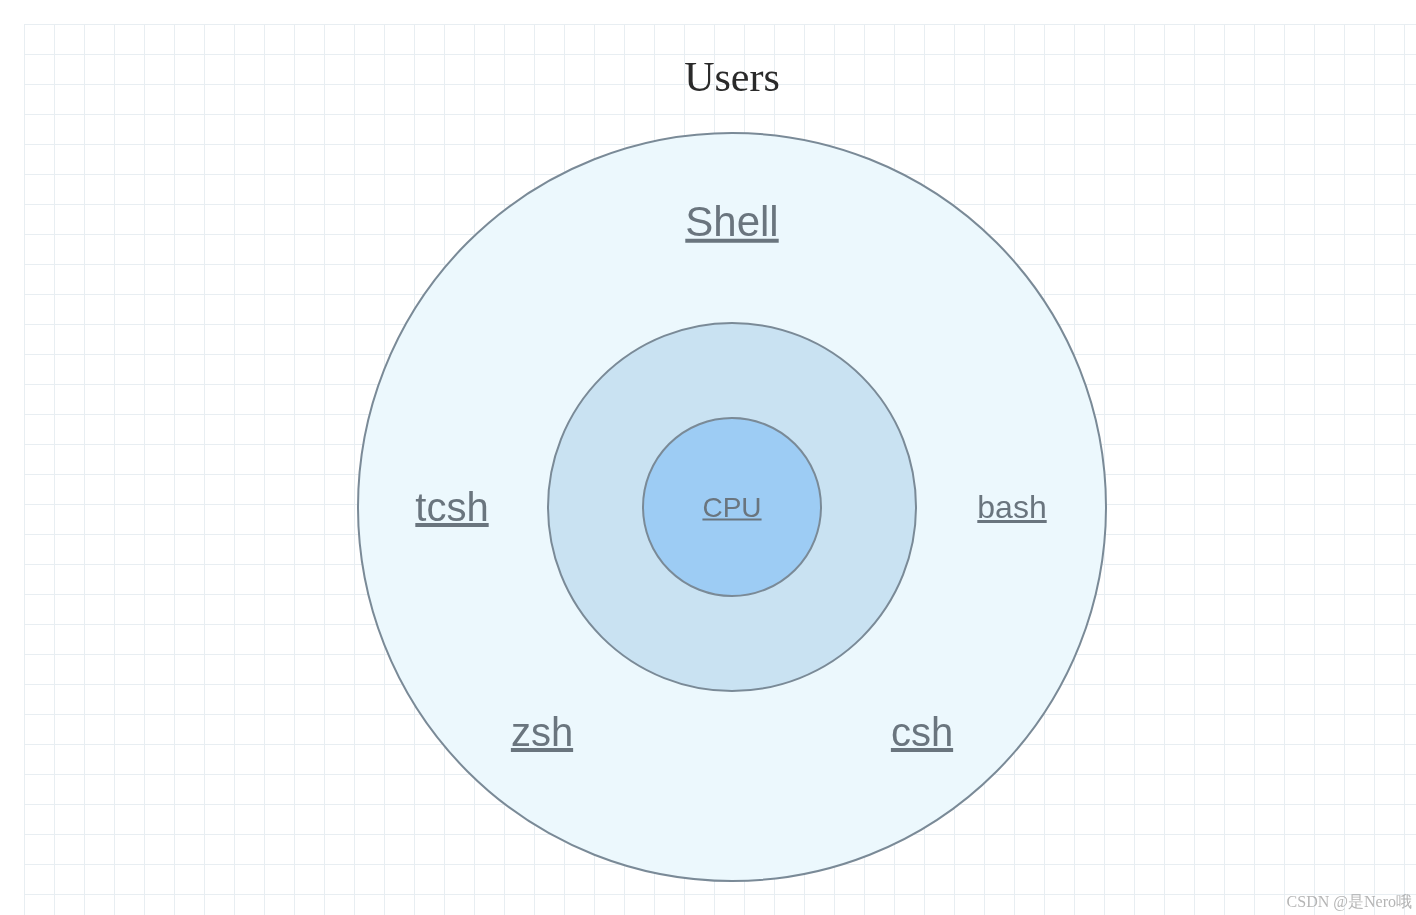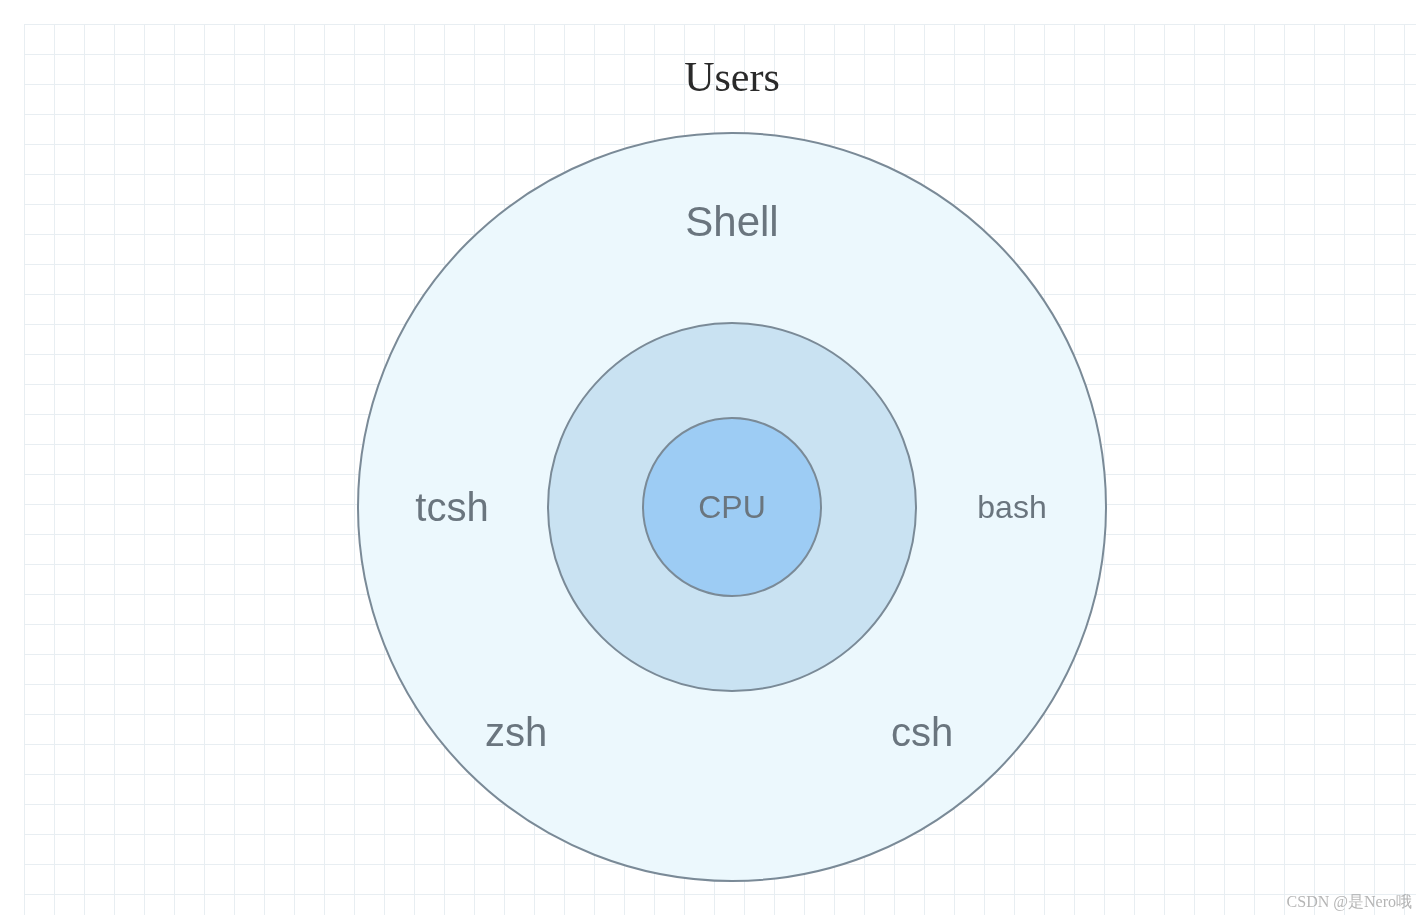--- a/index.html
+++ b/index.html
@@ -42,36 +42,37 @@
       background: #9dccf4;
       left: 700px; top: 475px;
     }
     .label {
       position: absolute;
       color: #6a757e;
       transform: translate(-50%, -50%);
       text-align: left;
       white-space: nowrap;
       line-height: 1.25;
+      text-decoration: underline;
     }
     .title {
       position: absolute;
       font-family: "Comic Sans MS", "Segoe Script", cursive;
       font-size: 42px;
       color: #2a2a2a;
       font-weight: 500;
       left: 700px; top: 45px;
       transform: translate(-50%, -50%);
     }
     .lbl-shell   { font-size: 42px; left: 700px; top: 190px; }
     .lbl-kernel  { font-size: 38px; left: 700px; top: 340px; }
-    .lbl-cpu     { font-size: 32px; left: 700px; top: 475px; }
+    .lbl-cpu     { font-size: 28px; left: 700px; top: 475px; }
     .lbl-tcsh    { font-size: 40px; left: 420px; top: 475px; }
     .lbl-bash    { font-size: 32px; left: 980px; top: 475px; }
-    .lbl-zsh     { font-size: 40px; left: 484px; top: 700px; }
+    .lbl-zsh     { font-size: 40px; left: 510px; top: 700px; }
     .lbl-csh     { font-size: 40px; left: 890px; top: 700px; }
     .watermark {
       position: absolute;
       right: 12px;
       bottom: 10px;
       font-size: 16px;
       color: rgba(120,120,120,0.55);
       font-family: Liberation Serif, serif;
     }
   </style>

